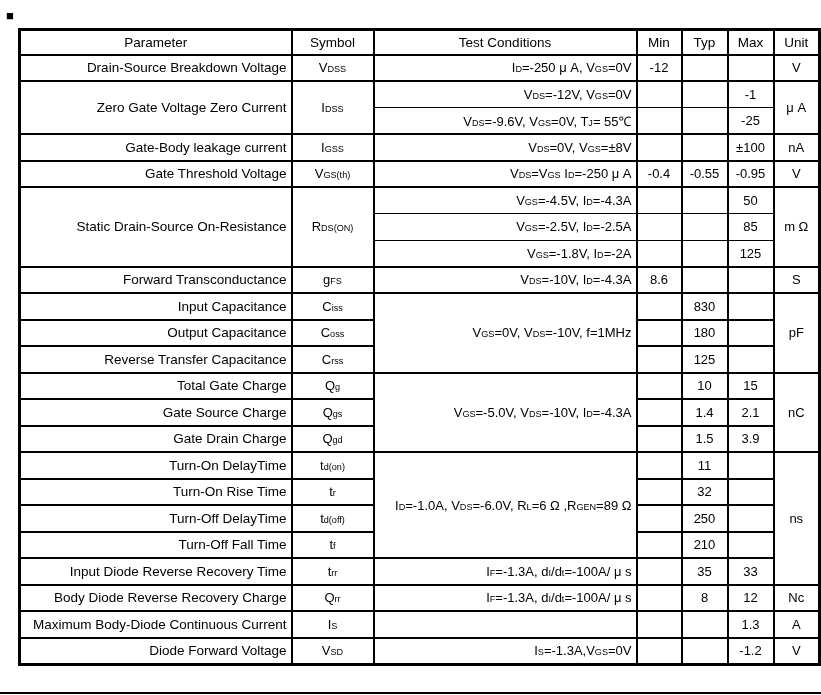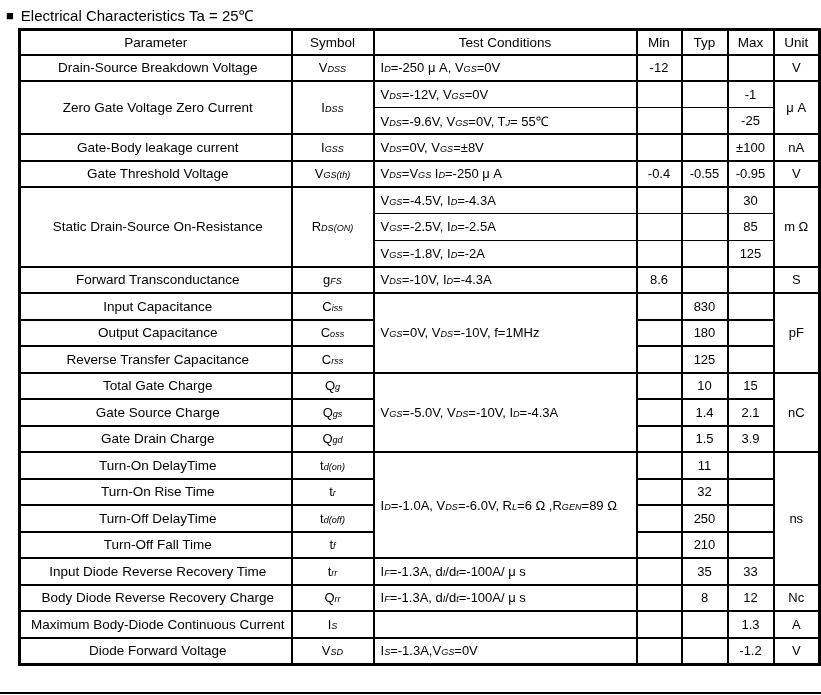--- a/index.html
+++ b/index.html
@@ -41,38 +41,37 @@
     border: 1px solid #000;
     border-left-width: 2px;
     border-right-width: 2px;
     height: 26.5px;
     font-size: 13px;
     padding: 1px 4px;
     overflow: hidden;
     white-space: nowrap;
   }
   tr.group > td { border-top-width: 2px; }
-  td.param { text-align: center; padding-left: 8px; font-size: 13.5px; }
-  td.cond  { text-align: left; padding-left: 6px; font-size: 13px; }
+  td.param { text-align: right; padding-left: 8px; font-size: 13.5px; }
+  td.cond  { text-align: right; padding-left: 6px; font-size: 13px; }
   td.sym, td.num, td.unit { text-align: center; }
-  .ss { font-size: 0.70em; font-style: italic; }
+  .ss { font-size: 0.70em; }
   .bottom-rule {
     position: absolute;
     left: 0; right: 0;
     bottom: 1px;
     height: 2px;
     background: #000;
   }
 </style>
 </head>
 <body>
 
 <div class="title-row">
   <span class="marker">■</span>
-  <span>Electrical Characteristics Ta = 25℃</span>
 </div>
 
 <table class="ec">
   <colgroup>
     <col style="width:272px">
       <col style="width:82px">
       <col style="width:263px">
     <col style="width:45px">
       <col style="width:46px">
       <col style="width:46px">
@@ -131,21 +130,21 @@
         <td class="num">-0.55</td>
         <td class="num">-0.95</td>
         <td class="unit">V</td>
       </tr>
       <tr class="group">
         <td class="param" rowspan="3">Static Drain-Source On-Resistance</td>
         <td class="sym" rowspan="3">R<span class="ss">DS(ON)</span></td>
         <td class="cond">V<span class="ss">GS</span>=-4.5V, I<span class="ss">D</span>=-4.3A</td>
         <td class="num"></td>
         <td class="num"></td>
-        <td class="num">30</td>
+        <td class="num">50</td>
         <td class="unit" rowspan="3">m Ω</td>
       </tr>
       <tr class="sub">
         <td class="cond">V<span class="ss">GS</span>=-2.5V, I<span class="ss">D</span>=-2.5A</td>
         <td class="num"></td>
         <td class="num"></td>
         <td class="num">85</td>
       </tr>
       <tr class="sub">
         <td class="cond">V<span class="ss">GS</span>=-1.8V, I<span class="ss">D</span>=-2A</td>

